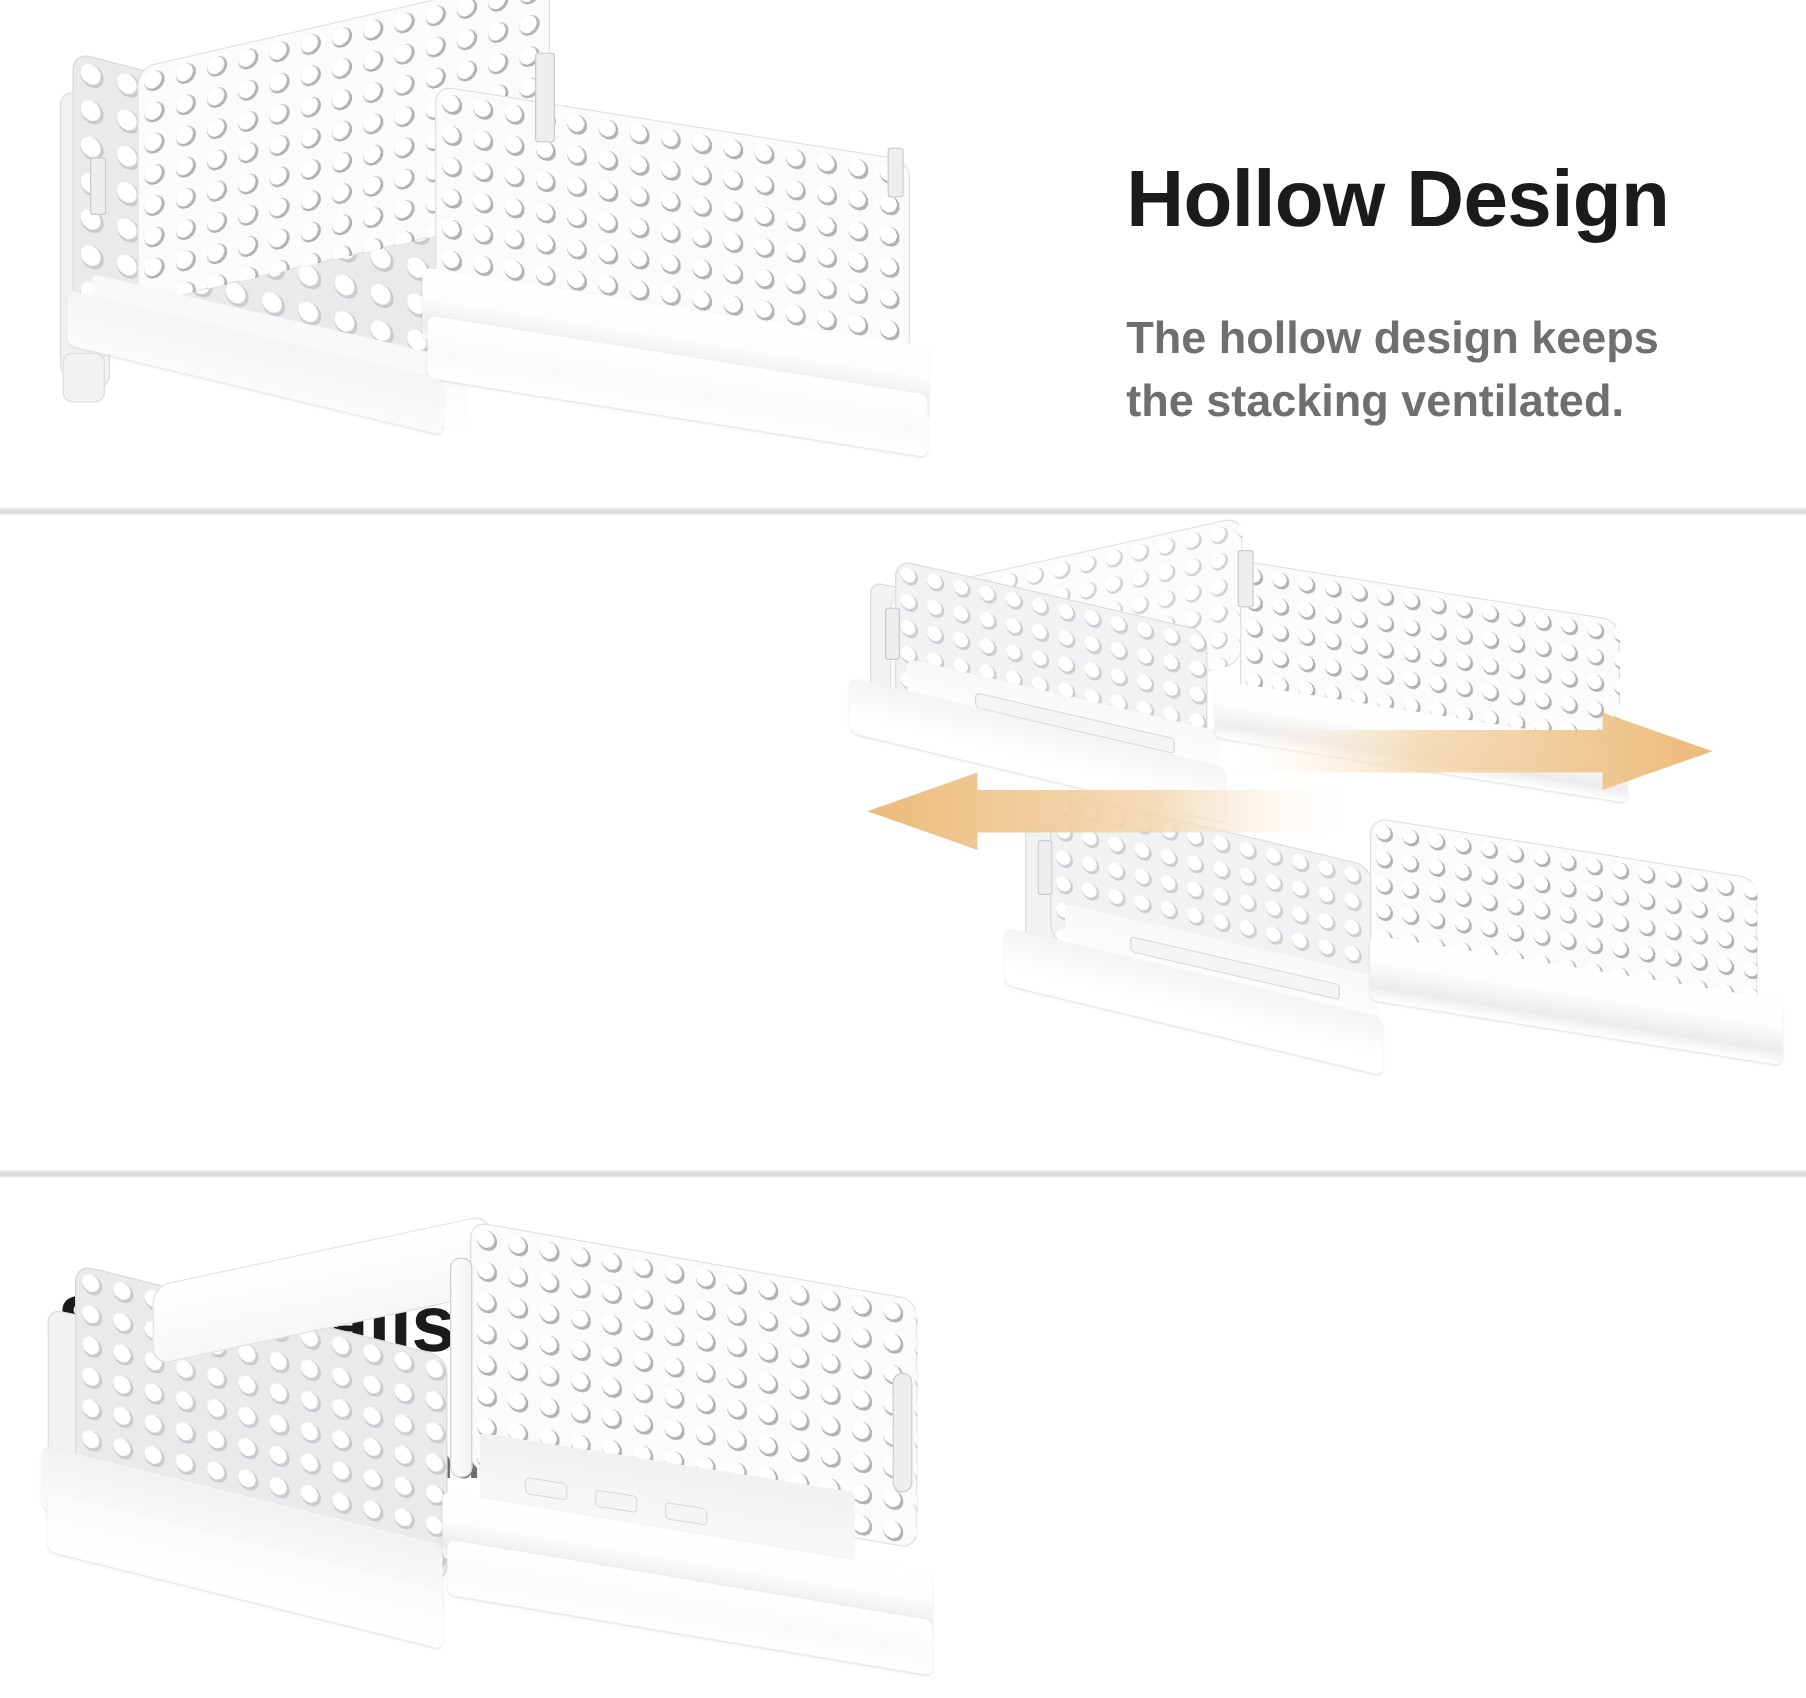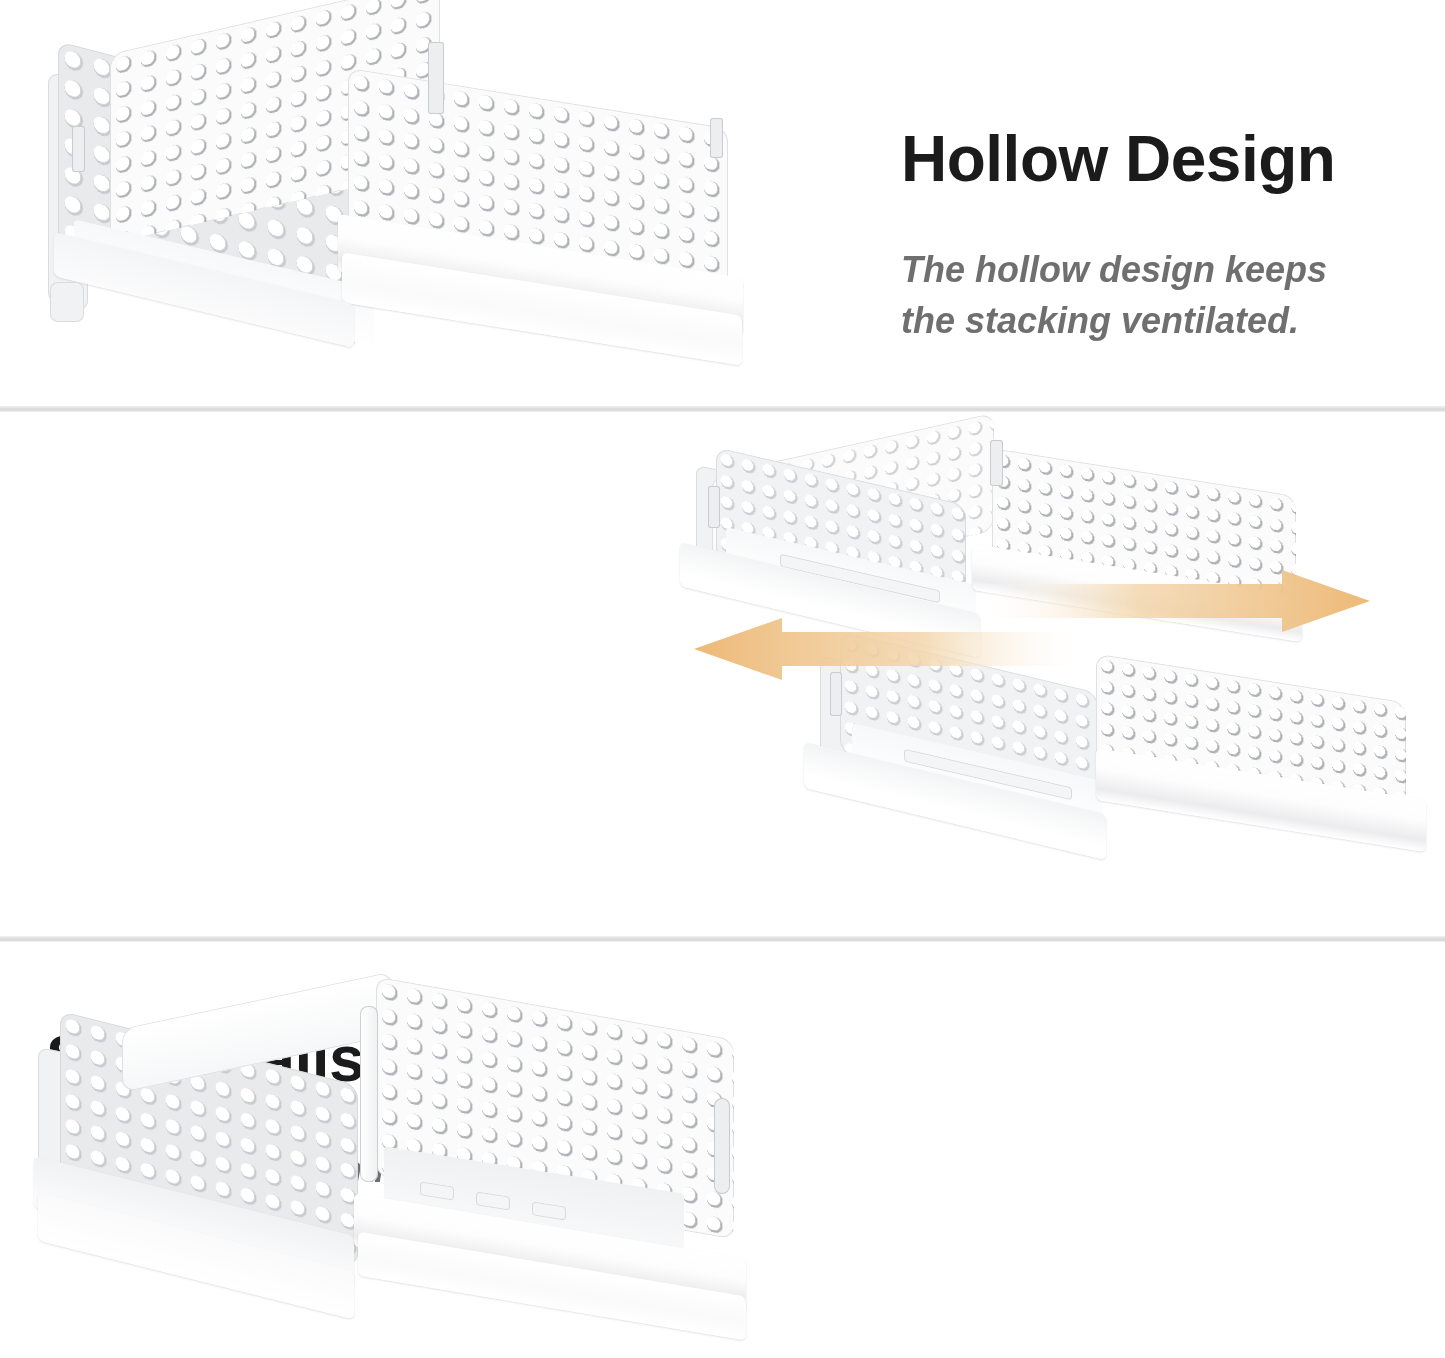--- a/index.html
+++ b/index.html
@@ -25,21 +25,21 @@
 
   
   .textblock{position:absolute;}
   .heading{
     font-size:63px;font-weight:bold;color:#1b1b1b;
     letter-spacing:-0.5px;line-height:1.0;white-space:nowrap;
     font-family:"Liberation Sans", sans-serif;
   }
   .body-copy{
     font-size:36px;font-weight:bold;color:#6f6f6f;
-    line-height:1.42;font-family:"Liberation Sans", sans-serif;font-style:italic;
+    line-height:1.42;font-family:"Liberation Sans", sans-serif;
   }
   .body-copy .ln{display:block;white-space:nowrap;}
 
   #text-1{left:901px;top:74px;width:540px;}
   #text-1 .heading{font-size:64px;}
   #text-1 .body-copy{margin-top:40px;}
 
   #text-2{left:46px;top:556px;width:660px;}
   #text-2 .heading{font-size:64px;}
   #text-2 .body-copy{margin-top:48px;}

